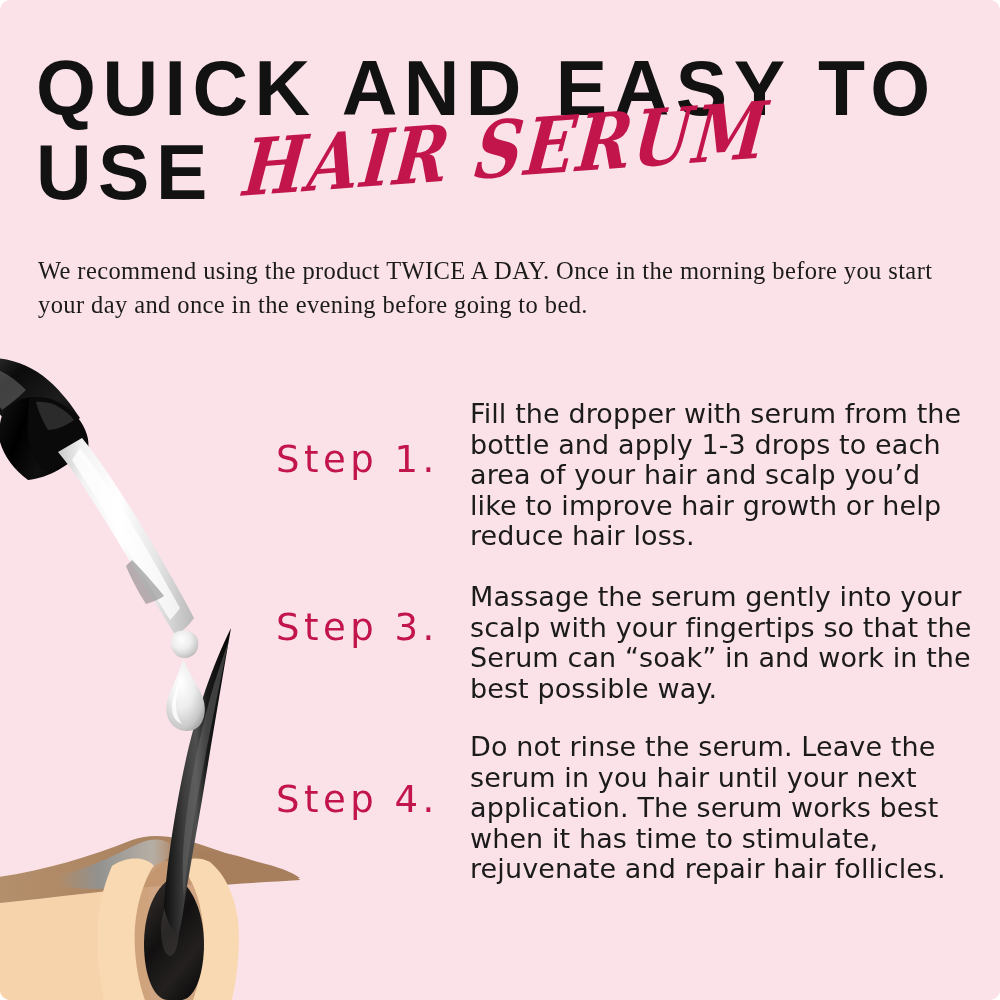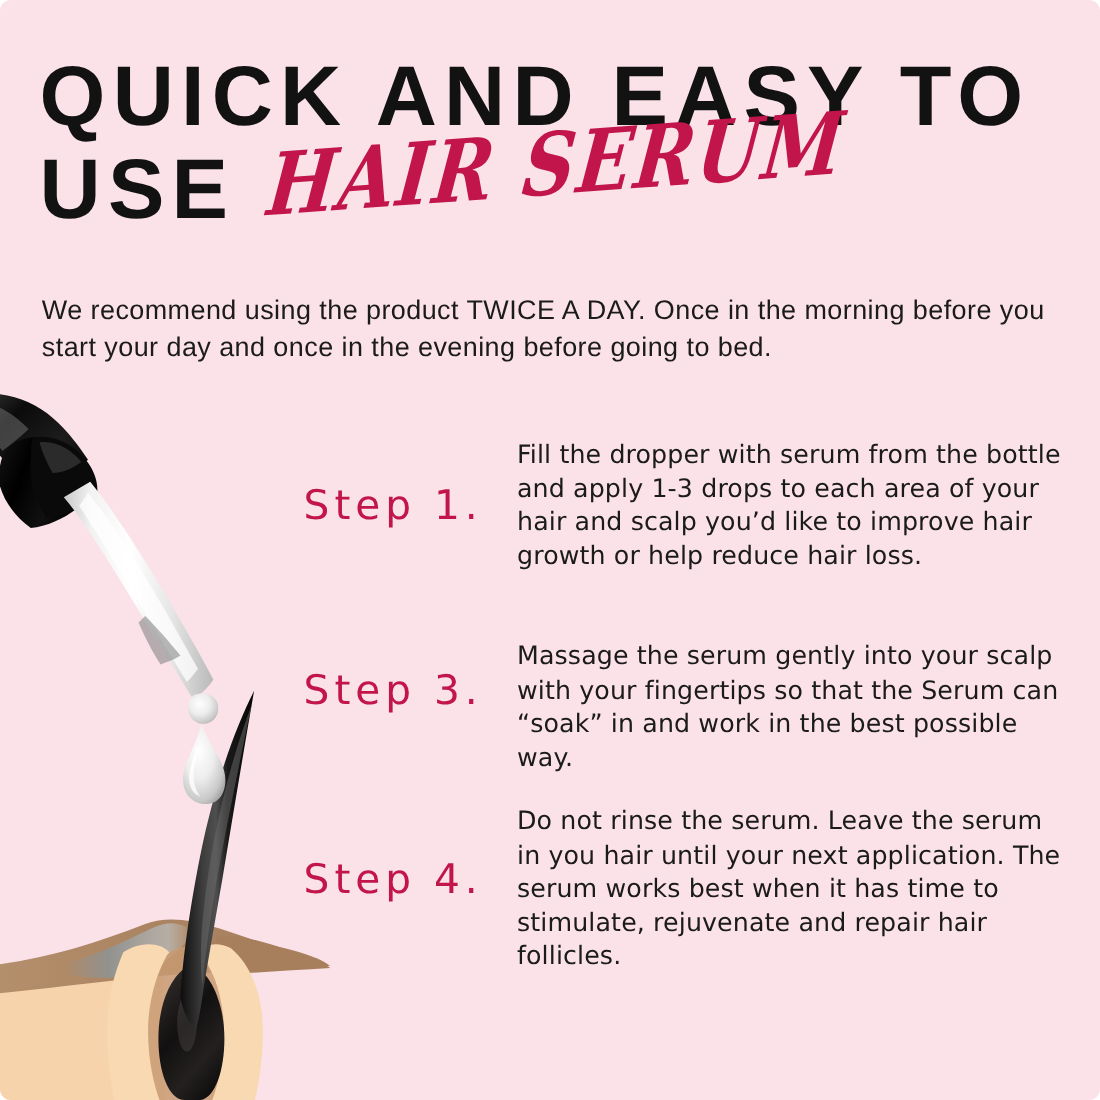--- a/index.html
+++ b/index.html
@@ -54,23 +54,23 @@
     transform-origin: left bottom;
     margin-left: 26px;
     margin-bottom: 4px;
     white-space: nowrap;
   }
 
   
   .subtitle {
     position: absolute;
     left: 38px;
-    top: 266px;
+    top: 254px;
     width: 930px;
-    font-family: Liberation Sans, sans-serif;
+    font-family: Liberation Serif, serif;
     font-size: 24.5px;
     line-height: 34px;
     letter-spacing: 0.4px;
     color: #1b1b1b;
   }
 
   
   .steps {
     position: absolute;
     left: 0;
@@ -100,21 +100,21 @@
   }
   .step-row.r1 .step-label { top: 48px; }
   .step-row.r2 .step-label { top: 26px; }
   .step-row.r3 .step-label { top: 48px; }
 
   .step-text {
     position: absolute;
     left: 470px;
     width: 502px;
     font-family: "DejaVu Sans", sans-serif;
-    font-size: 23px;
+    font-size: 27px;
     line-height: 30.5px;
     letter-spacing: 0.1px;
     color: #1b1b1b;
   }
   .step-row.r1 .step-text { top: 7px; }
   .step-row.r2 .step-text { top: 0px; }
   .step-row.r3 .step-text { top: 0px; }
 
   
   .art {

